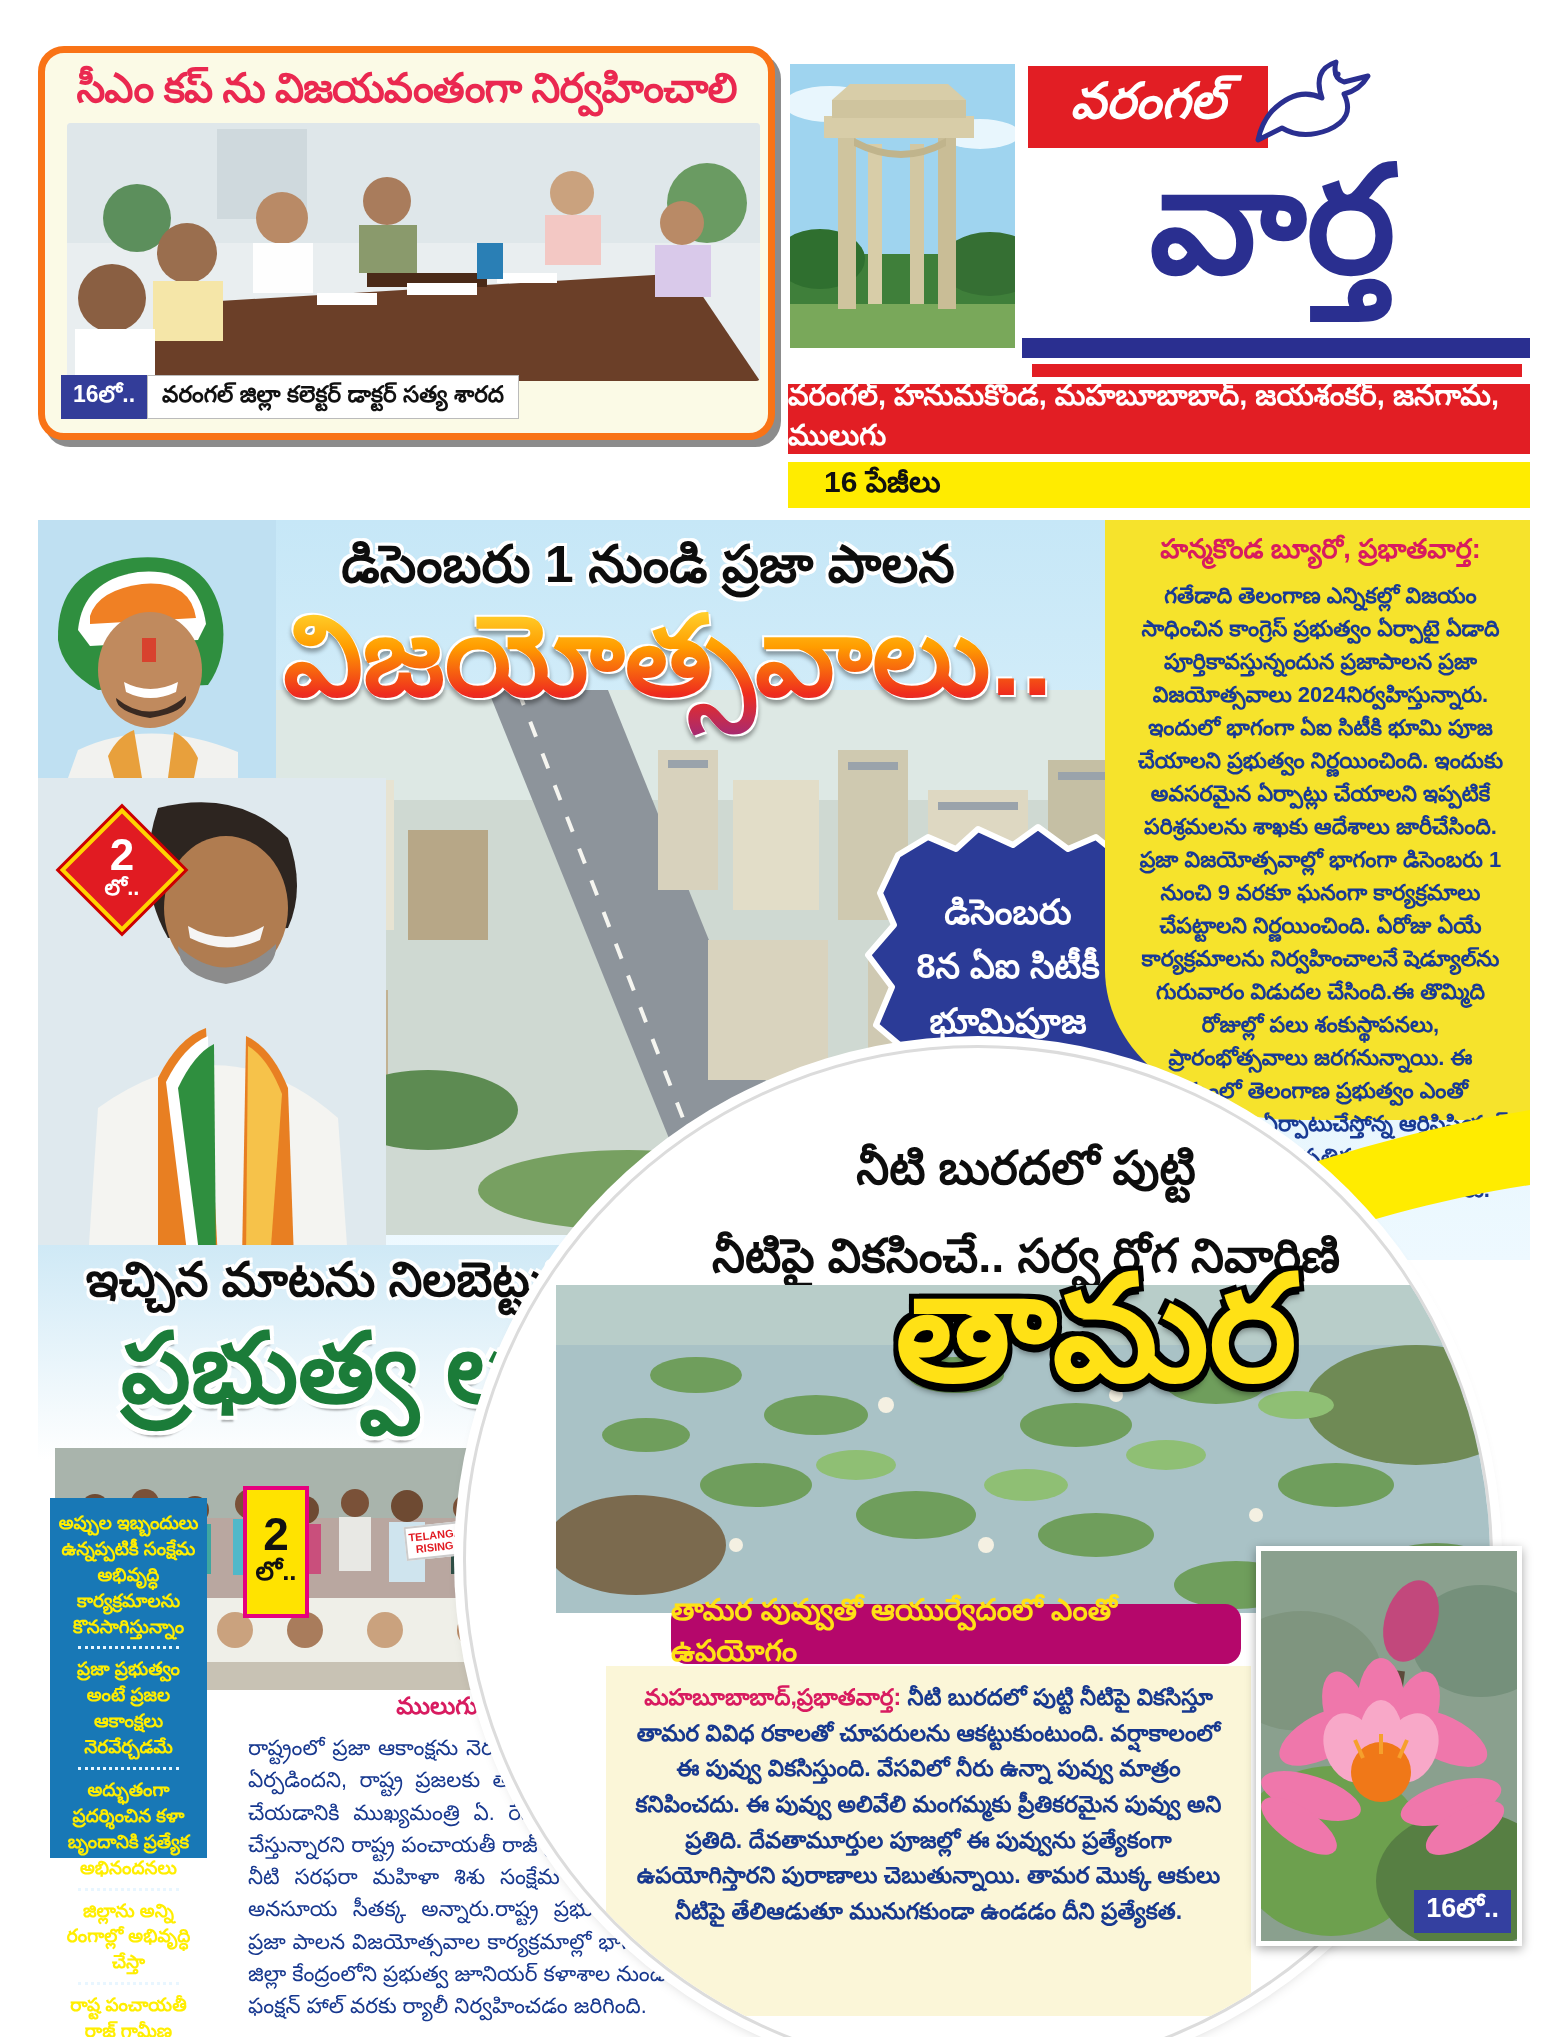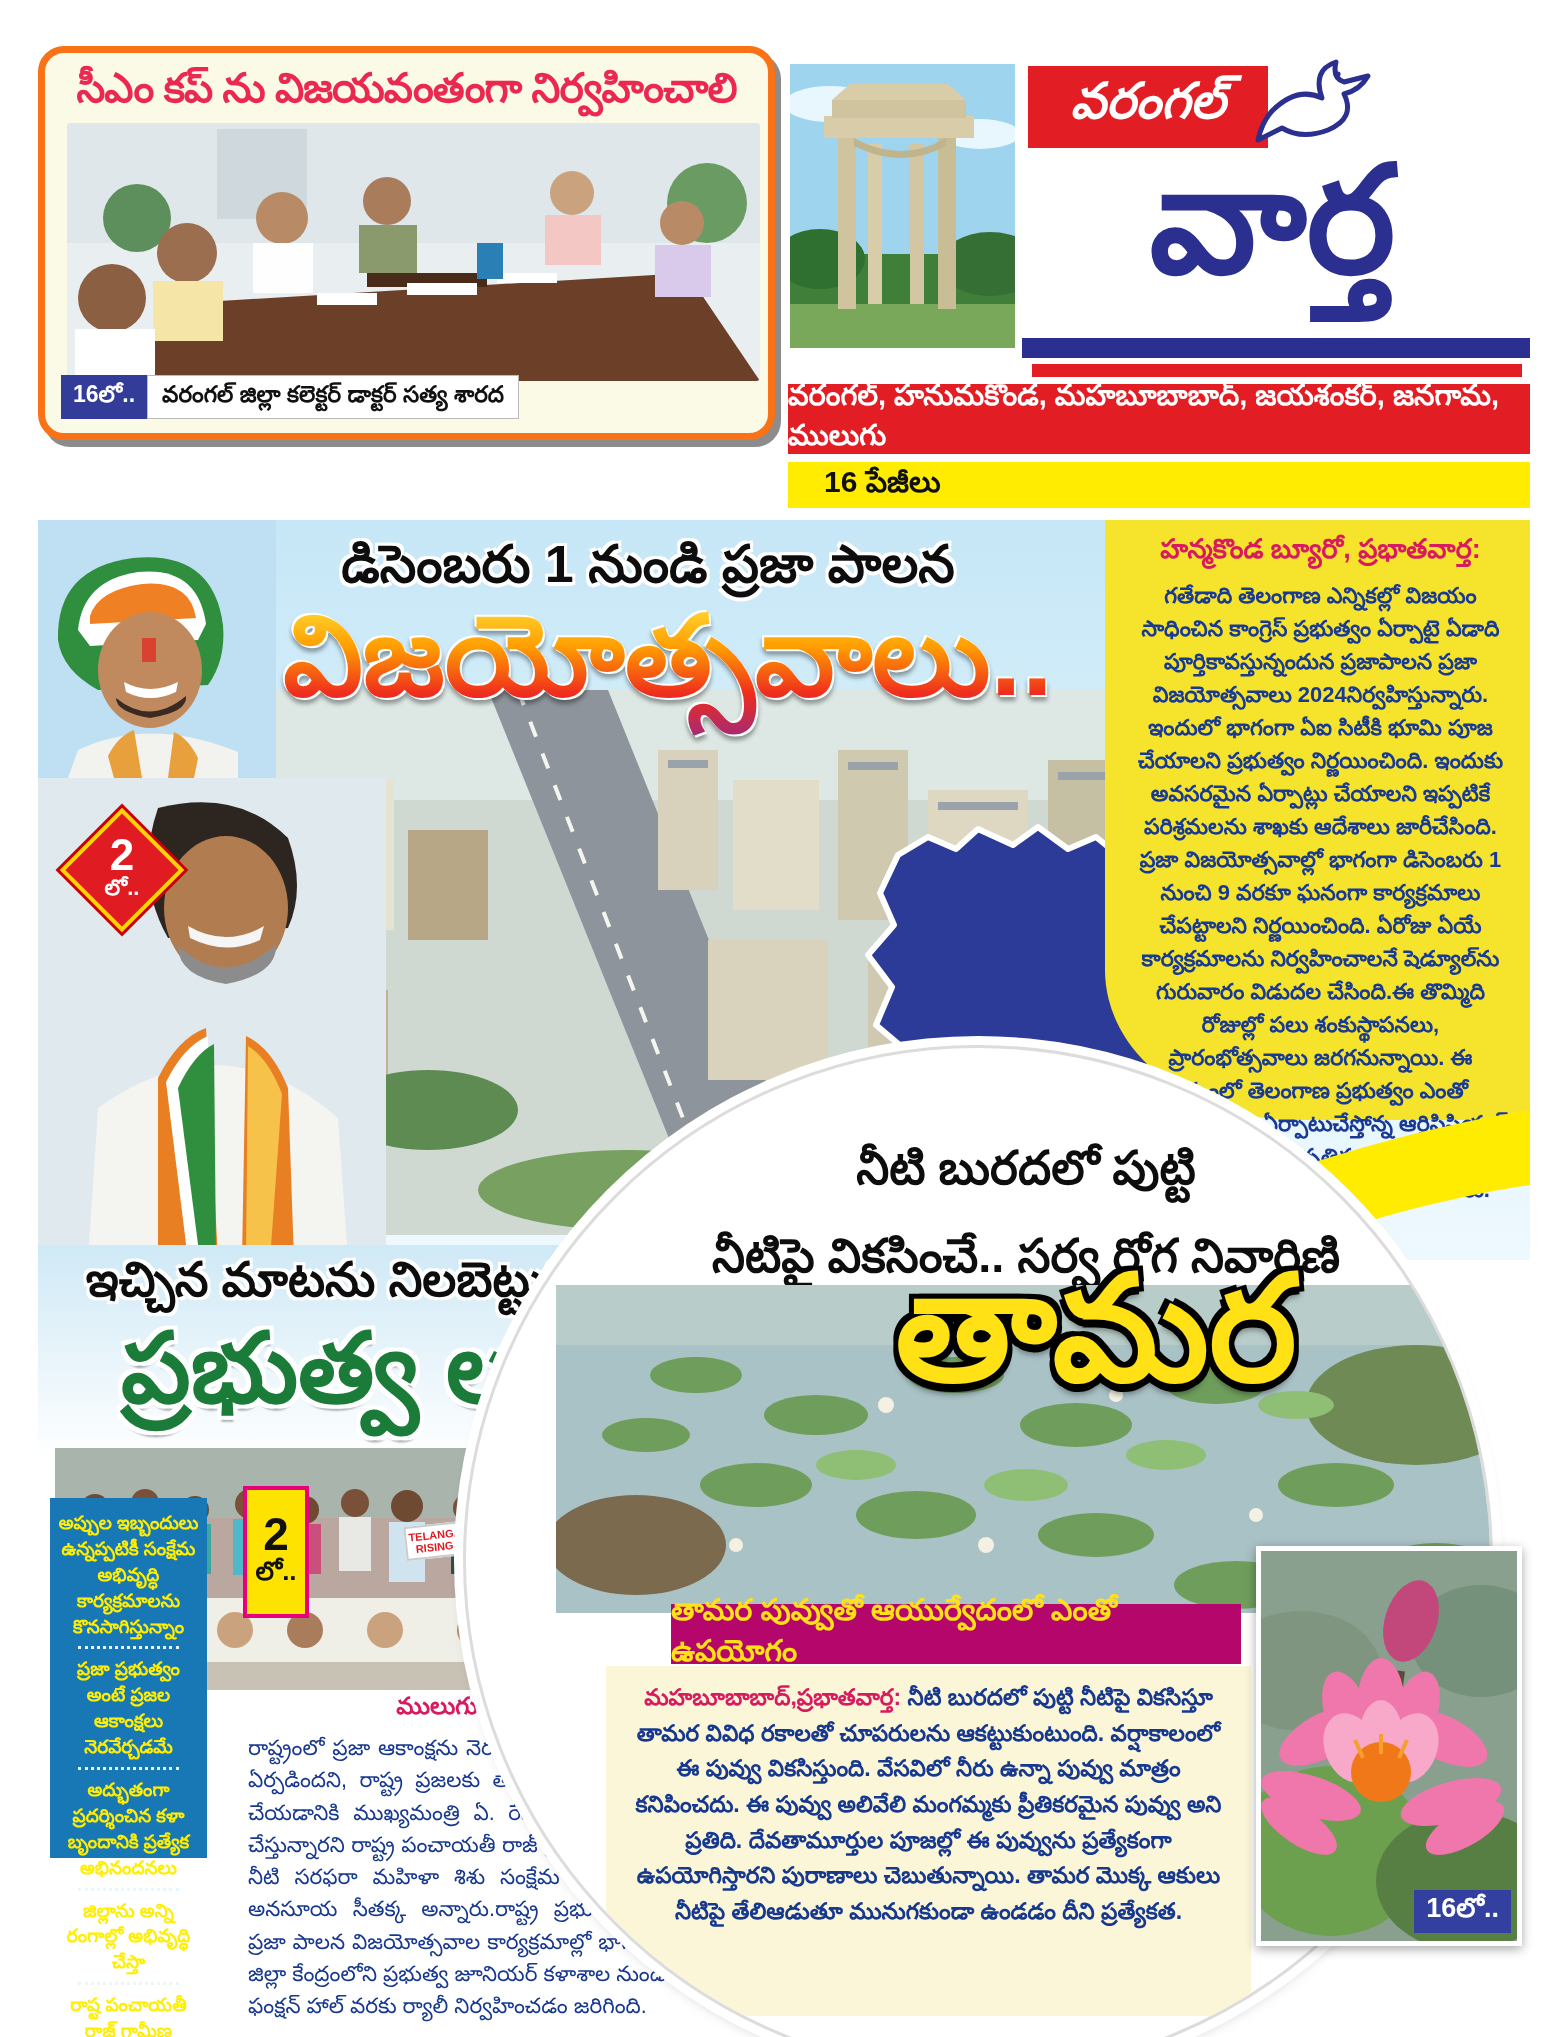--- a/index.html
+++ b/index.html
@@ -91,21 +91,21 @@
                   background:#ffffff; border:3px solid #dcdcdc; box-shadow:0 0 0 9px #ffffff,0 6px 14px rgba(0,0,0,.25);
                   overflow:hidden; z-index:4; }
   .lotus-k1 { position:absolute; left:180px; top:92px; width:760px; text-align:center; font-size:47px; font-weight:800; color:#0d0d0d;
       text-shadow:-3px -3px 0 #fff,3px -3px 0 #fff,-3px 3px 0 #fff,3px 3px 0 #fff; }
   .lotus-k2 { position:absolute; left:120px; top:158px; width:880px; text-align:center; font-size:47px; font-weight:800; color:#0d0d0d;
       text-shadow:-3px -3px 0 #fff,3px -3px 0 #fff,-3px 3px 0 #fff,3px 3px 0 #fff;margin-top:22px; }
   .lotus-title { position:absolute; left:280px; top:196px; width:700px; text-align:center; font-size:148px; font-weight:800; color:#ffe115; z-index:3;
       text-shadow:-5px -5px 0 #000,5px -5px 0 #000,-5px 5px 0 #000,5px 5px 0 #000,0 8px 0 #000,0 10px 6px rgba(0,0,0,.4); }
   .pond { position:absolute; left:90px; top:237px; width:940px; height:328px; z-index:1; }
   .lotus-strip { position:absolute; left:205px; top:556px; width:570px; height:60px; background:#b5076b; z-index:3;
-                 color:#ffe115; font-weight:bold; font-size:30px; display:flex; align-items:center; justify-content:center; }
+                 color:#ffe115; font-weight:bold; font-size:30px; display:flex; align-items:center; justify-content:center;border-radius:16px; }
   .lotus-article { position:absolute; left:140px; top:618px; width:645px; height:350px; background:#fbf6d8; z-index:2;
                    padding:14px 22px; color:#17388f; font-size:23px; line-height:1.55; text-align:center; font-weight:bold; }
   .lotus-article .dl { color:#d81b60; font-weight:800; }
   .flower-photo { left:1256px; top:1546px; width:266px; height:400px; border:5px solid #ffffff;
                   box-shadow:0 3px 10px rgba(0,0,0,.35); overflow:hidden; z-index:7; }
   .badge16 { position:absolute; right:6px; bottom:8px; background:#3440a0; color:#fff; font-weight:800;
              font-size:27px; padding:3px 12px; }
   svg { display:block; }
 </style>
 </head>
@@ -252,20 +252,25 @@
     <div class="txt">
       <span class="n">2</span>
       <span class="s">లో..</span>
     </div>
   </div>
 
   <div class="abs map-wrap">
     <svg width="360" height="345" viewBox="0 0 360 345" preserveAspectRatio="none" style="position:absolute;left:0;top:0;">
       <path d="M70 40 L100 22 L128 34 L150 14 L185 30 L210 12 L240 34 L268 22 L300 48 L340 60 L352 110 L330 150 L345 190 L322 235 L336 270 L300 300 L262 288 L240 320 L200 306 L170 330 L140 300 L110 318 L92 280 L60 270 L74 232 L48 210 L64 172 L40 140 L66 110 L52 78 Z" fill="#2b3b97" stroke="#ffffff" stroke-width="6" stroke-linejoin="round"></path>
     </svg>
+    <div class="map-lines">
+      <div>డిసెంబరు</div>
+      <div>8న ఏఐ సిటీకీ</div>
+      <div>భూమిపూజ</div>
+    </div>
   </div>
 
   <div class="abs lead-col">
     <div class="dateline">హన్మకొండ బ్యూరో, ప్రభాతవార్త:</div>
     <div class="body">గతేడాది తెలంగాణ ఎన్నికల్లో విజయం సాధించిన కాంగ్రెస్ ప్రభుత్వం ఏర్పాటై ఏడాది పూర్తికావస్తున్నందున ప్రజాపాలన ప్రజా విజయోత్సవాలు 2024నిర్వహిస్తున్నారు. ఇందులో భాగంగా ఏఐ సిటీకి భూమి పూజ చేయాలని ప్రభుత్వం నిర్ణయించింది. ఇందుకు అవసరమైన ఏర్పాట్లు చేయాలని ఇప్పటికే పరిశ్రమలను శాఖకు ఆదేశాలు జారీచేసింది. ప్రజా విజయోత్సవాల్లో భాగంగా డిసెంబరు 1 నుంచి 9 వరకూ ఘనంగా కార్యక్రమాలు చేపట్టాలని నిర్ణయించింది. ఏరోజు ఏయే కార్యక్రమాలను నిర్వహించాలనే షెడ్యూల్‌ను గురువారం విడుదల చేసింది.ఈ తొమ్మిది రోజుల్లో పలు శంకుస్థాపనలు, ప్రారంభోత్సవాలు జరగనున్నాయి. ఈ క్రమంలో తెలంగాణ ప్రభుత్వం ఎంతో ప్రతిష్ఠాత్మకంగా ఏర్పాటుచేస్తోన్న ఆర్టిఫిషియల్ ఇంటెలిజెన్స్ (కృత్రిమ మేధ) సిటీ శంకుస్థాపనకు ముహూర్తం నిర్ణయించారు.</div>
   </div>
 </div>
 
 <div class="abs ribbon">
   <svg width="1492" height="420" viewBox="0 0 1492 420" preserveAspectRatio="none">

